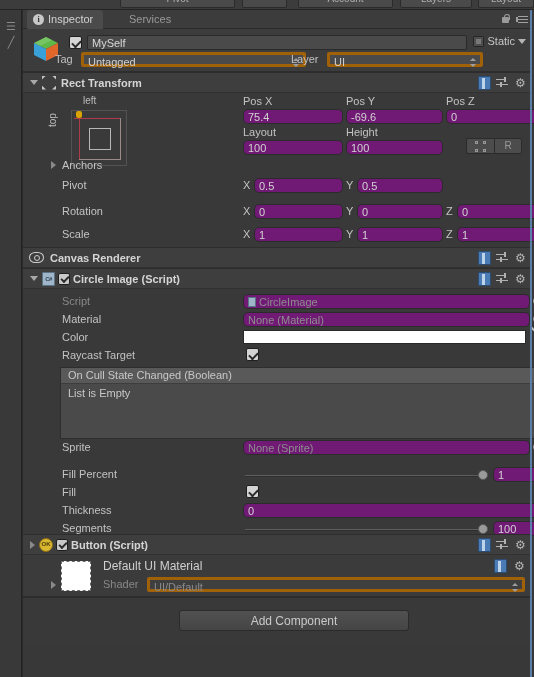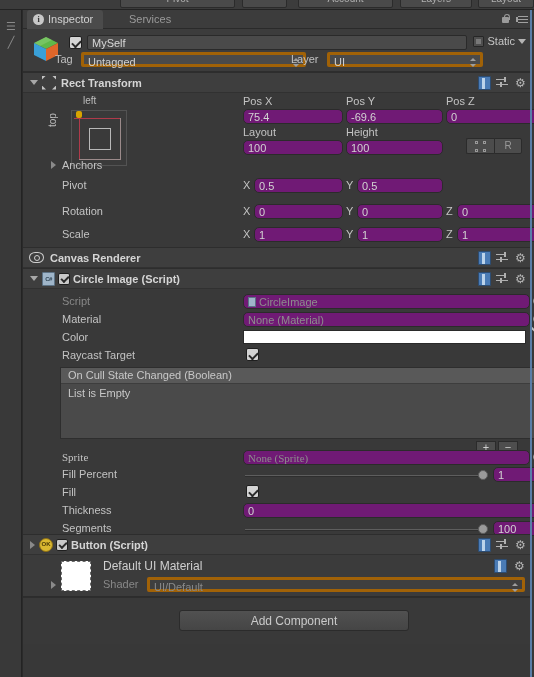--- a/index.html
+++ b/index.html
@@ -508,21 +508,21 @@
         <div class="event-box">
           <div class="event-title">On Cull State Changed (Boolean)</div>
           <div class="event-empty">List is Empty</div>
         </div>
         <div class="plusminus" style="right:14px;top:74px;bottom:auto;">
           <span class="pm-btn">+</span>
           <span class="pm-btn">−</span>
         </div>
       </div>
 
-      <div class="prop-row" style="position:absolute;top:160px;left:0;width:100%;font-family:Liberation Serif, serif;">
+      <div class="prop-row" style="position:absolute;top:150px;left:0;width:100%;">
         <span class="prop-label">Sprite</span>
         <div class="field dimtext" style="left:220px;top:1px;width:287px;">None (Sprite)</div>
         <span class="obj-dot" style="left:510px;top:3px;"></span>
       </div>
 
       <div class="prop-row" style="position:absolute;top:177px;left:0;width:100%;">
         <span class="prop-label">Fill Percent</span>
         <div class="slider-track" style="left:222px;top:9px;width:240px;"></div>
         <span class="slider-knob" style="left:455px;top:4px;"></span>
         <div class="field" style="left:470px;top:1px;width:50px;">1</div>

